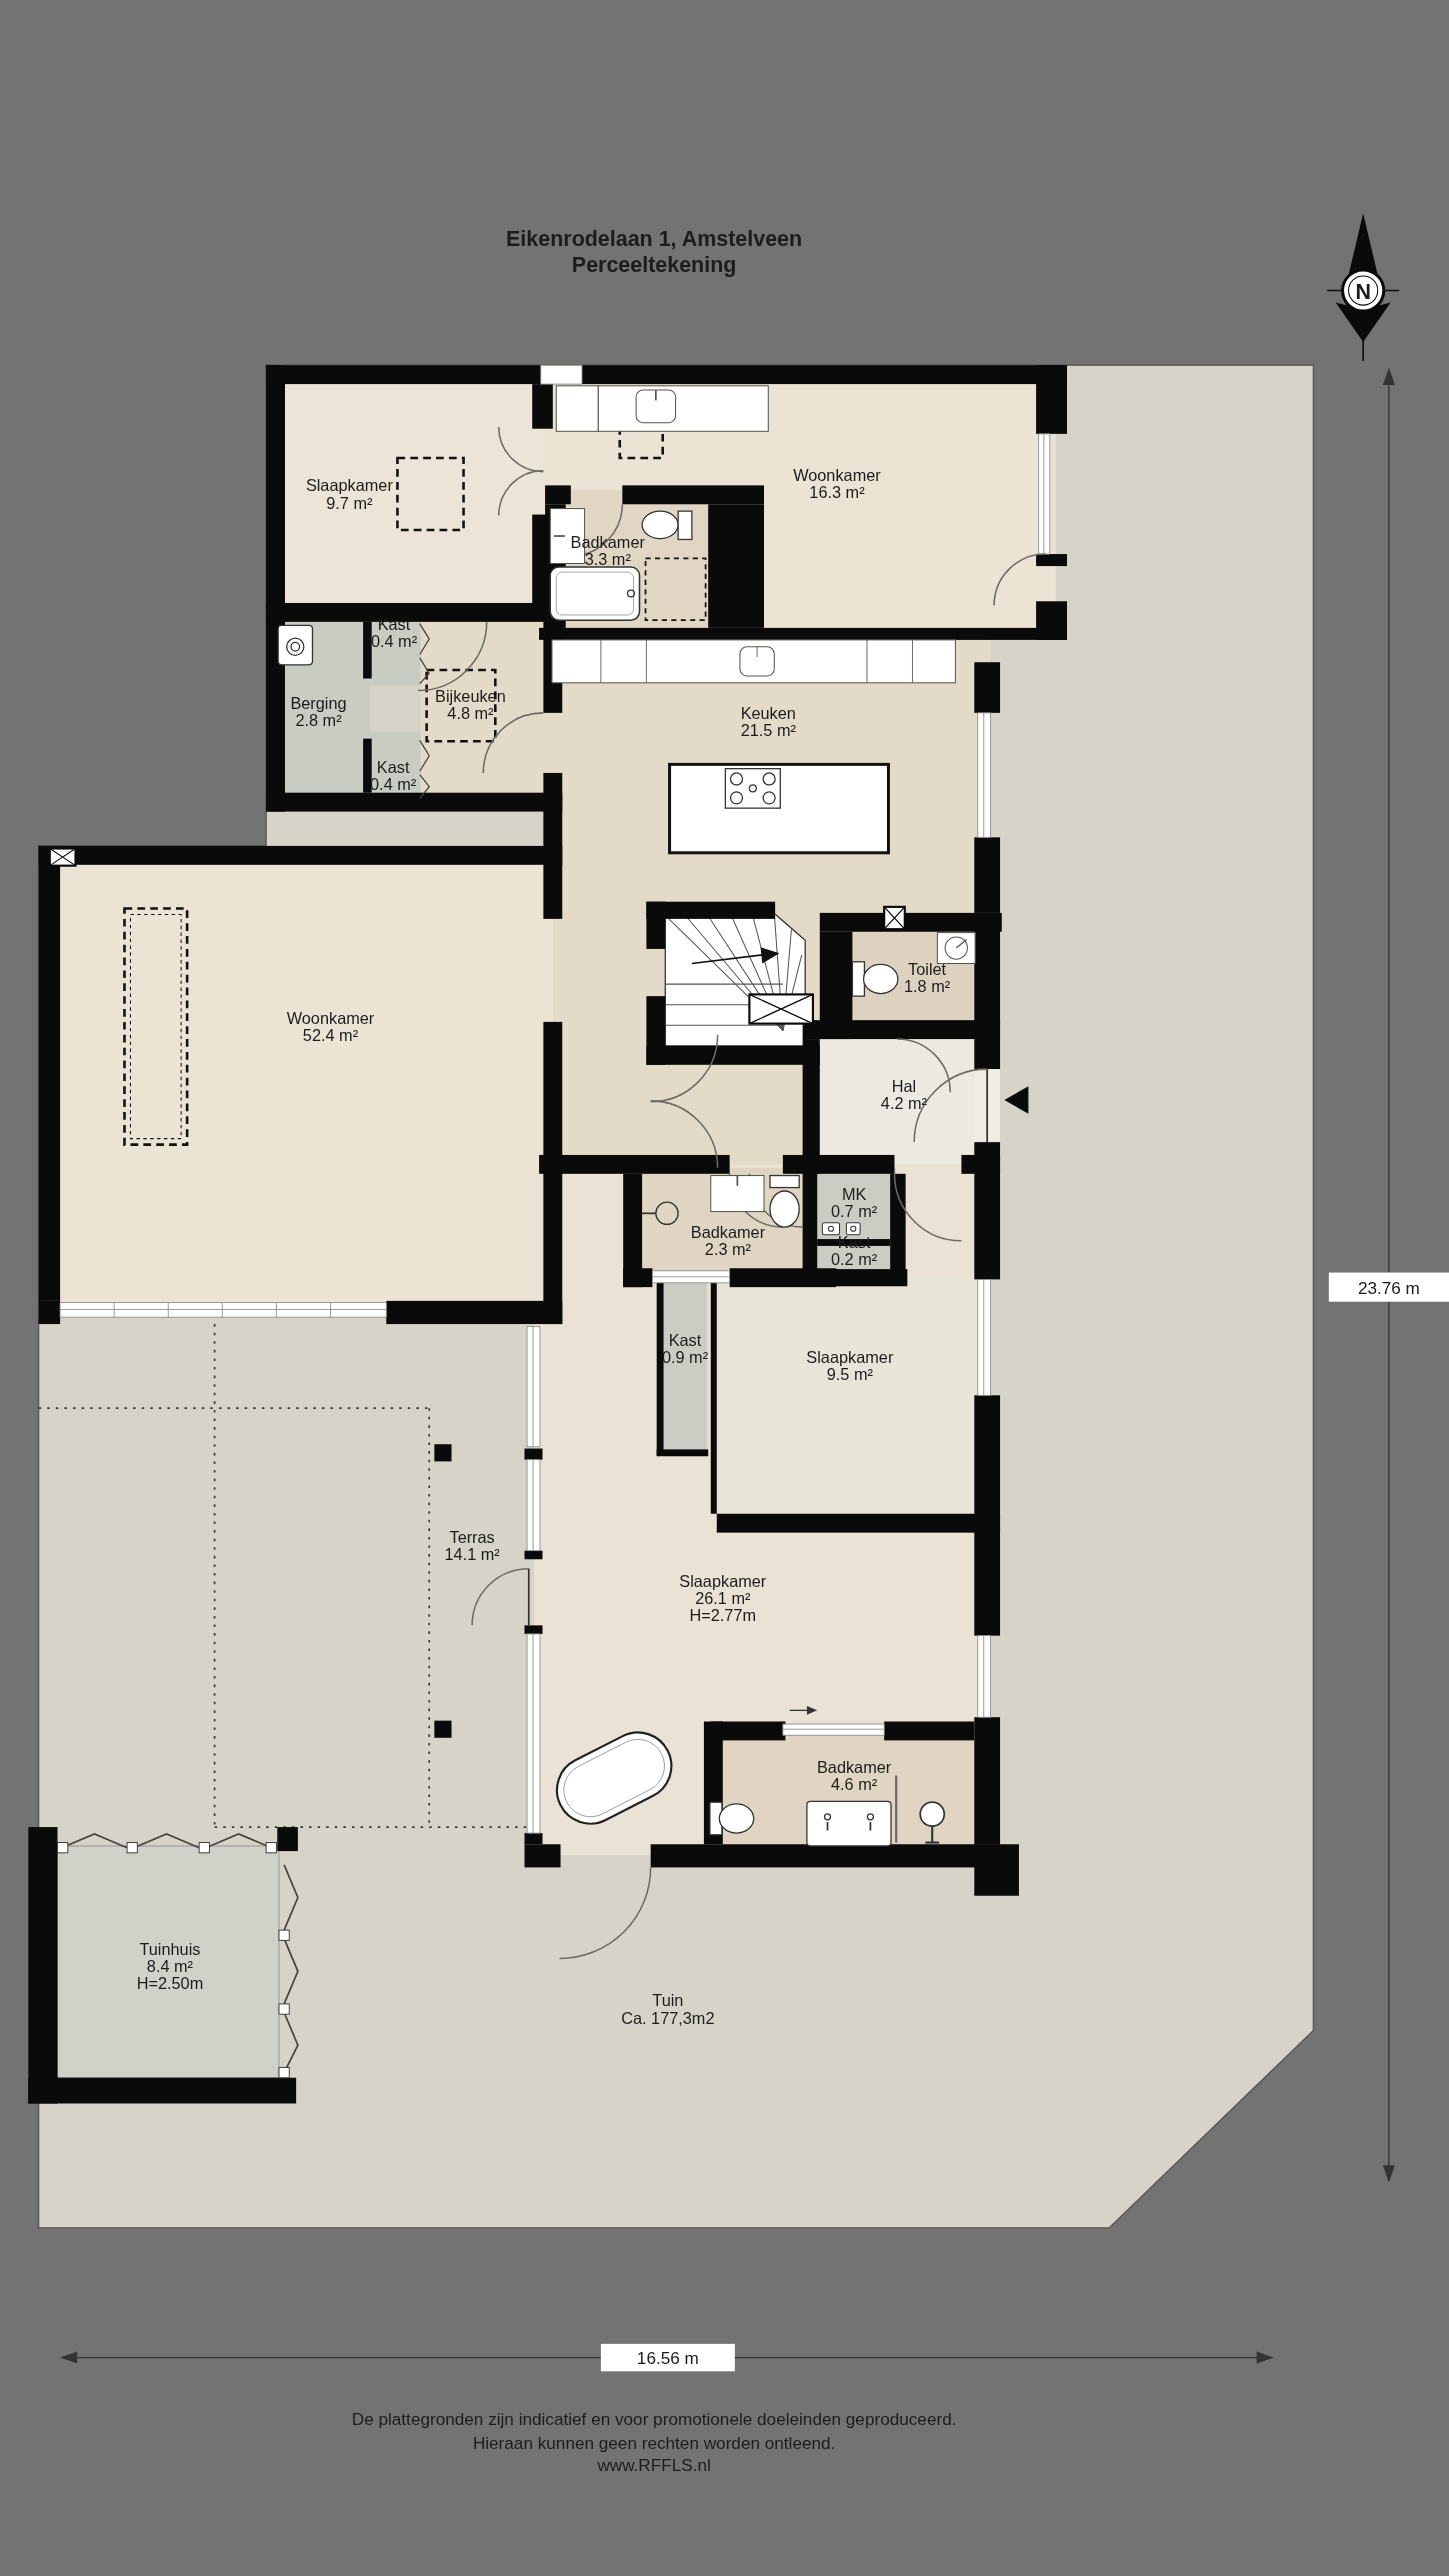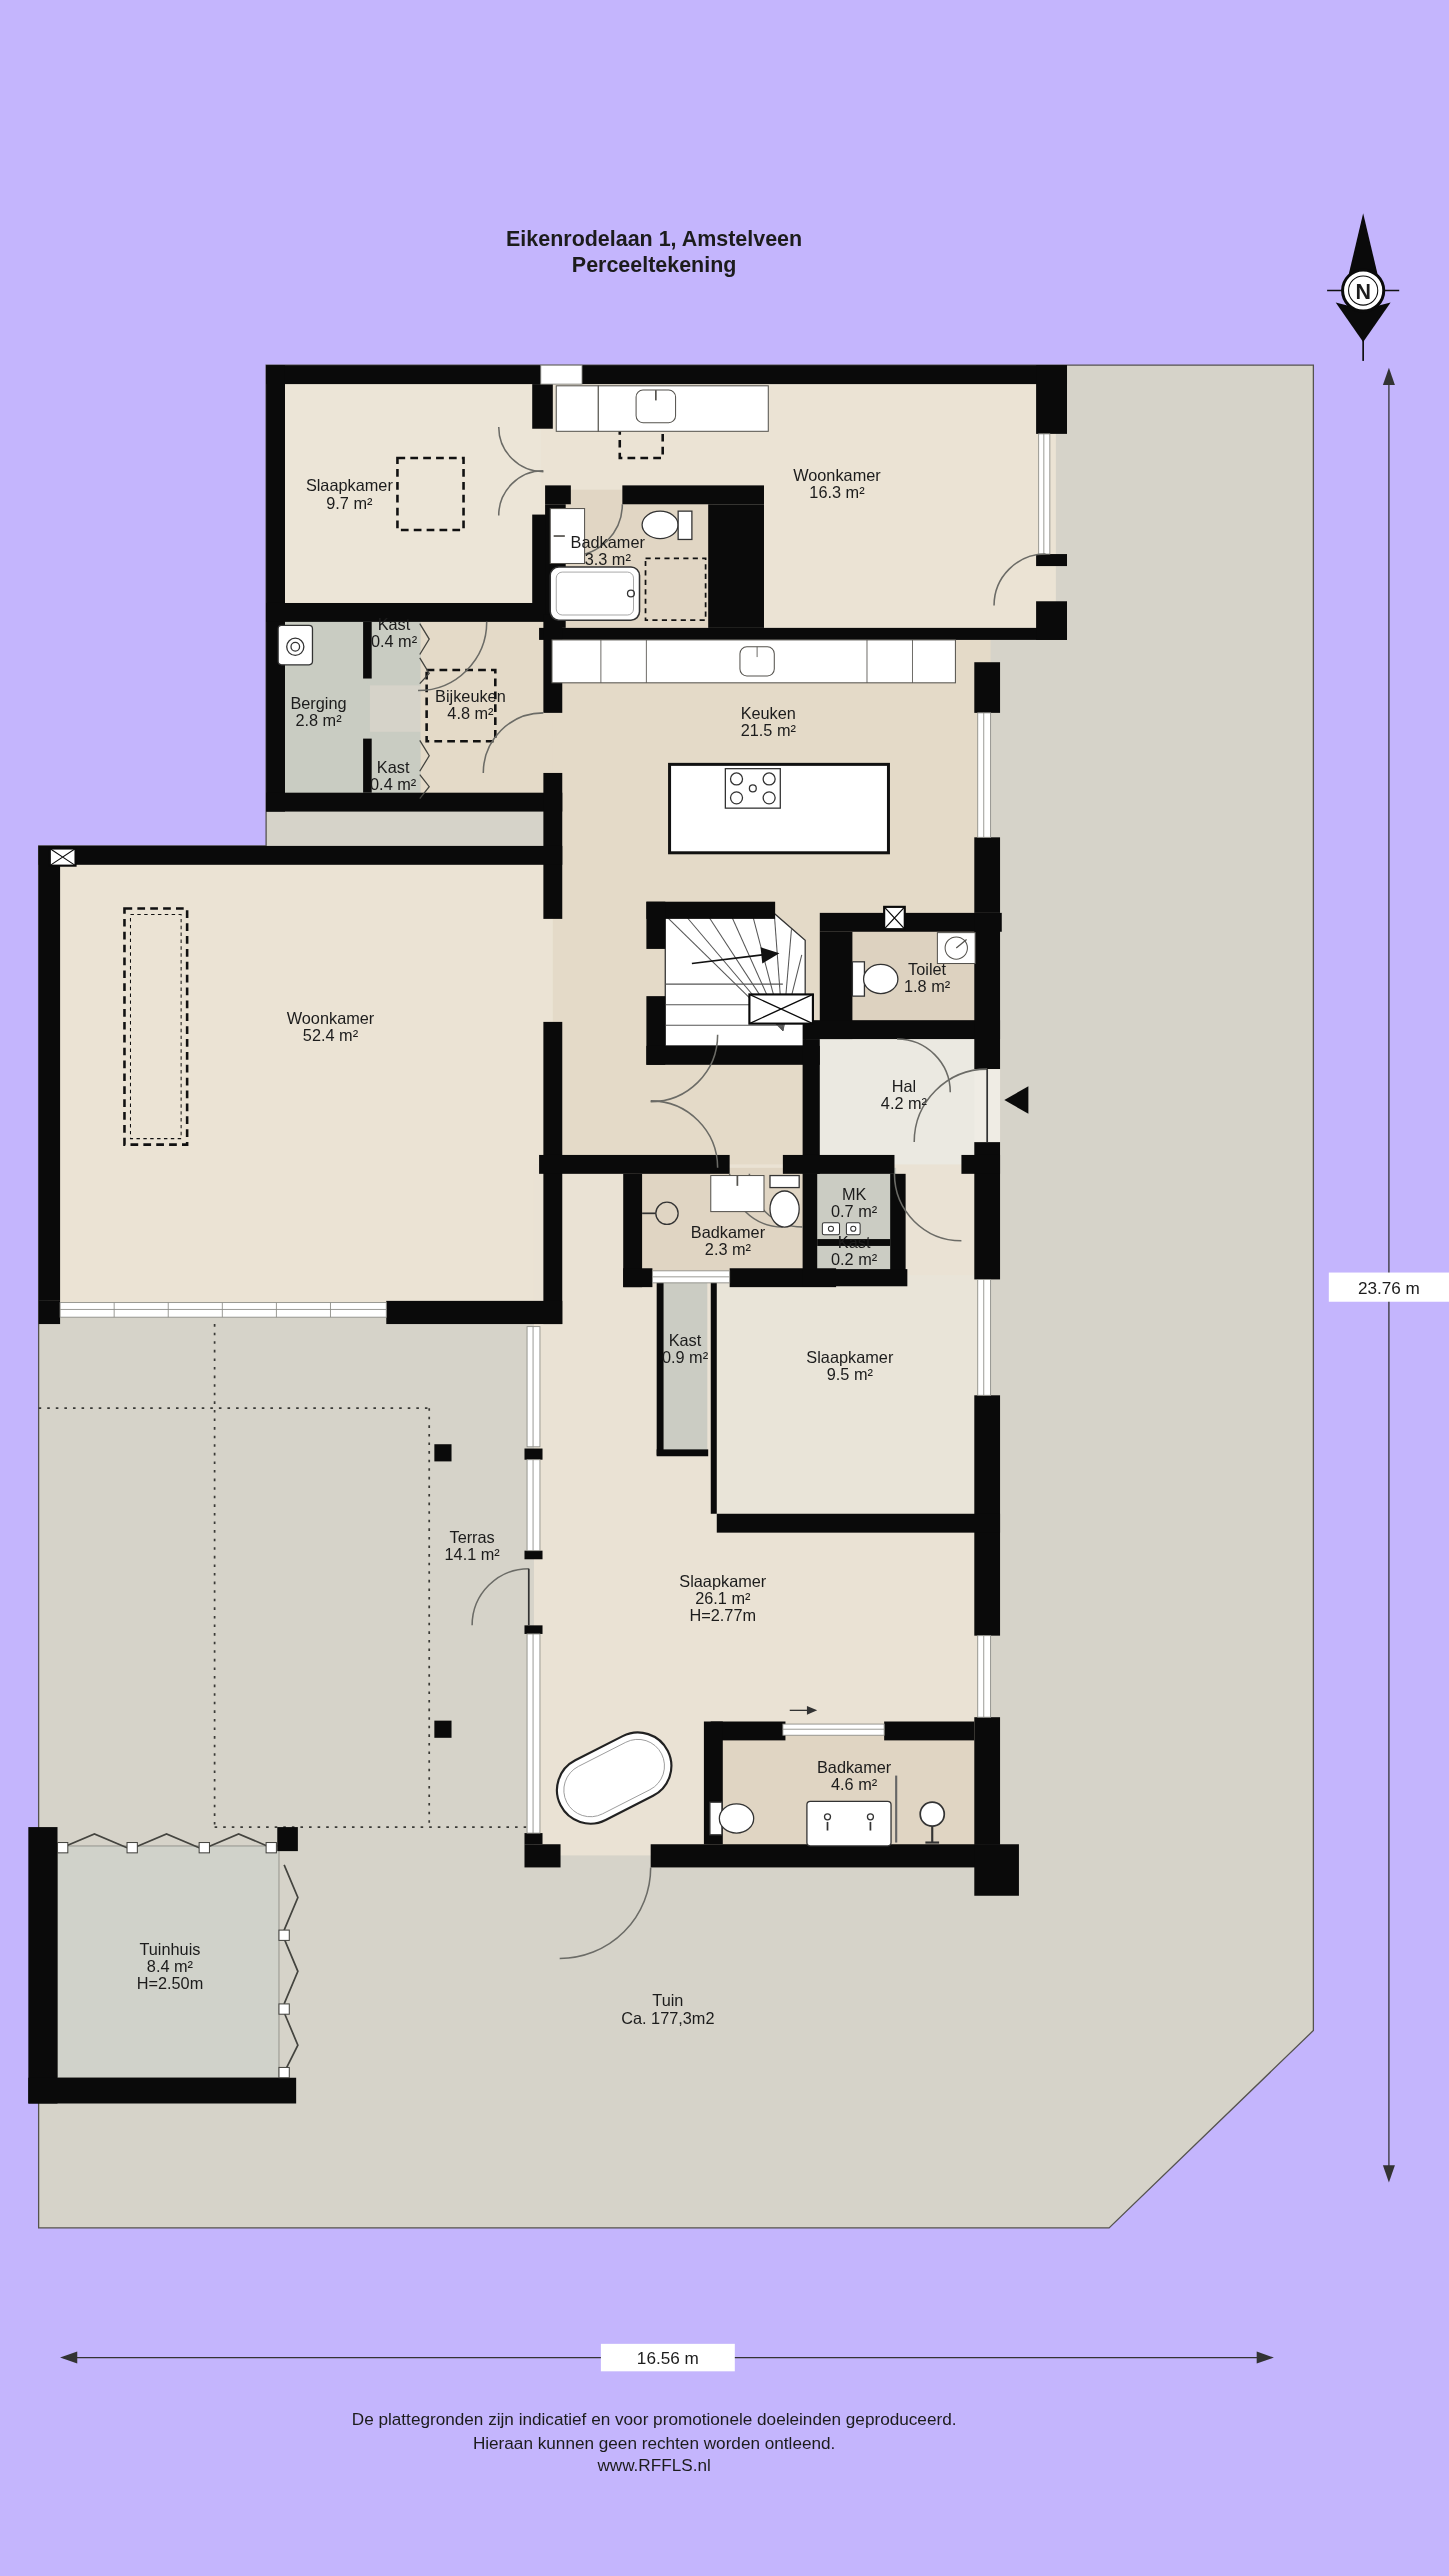--- a/index.html
+++ b/index.html
@@ -1,16 +1,16 @@
 <!DOCTYPE html>
 <html style="font-size:13.7px"><head>
 <meta charset="utf-8">
 <style>
   html,body{margin:0;padding:0;background:#fff;}
-  #canvas{position:relative;width:1449px;height:2576px;margin:0 auto;background:#c4b5fd;
+  #canvas{position:relative;width:1449px;height:2576px;margin:0 auto;background:#737373;
           font-family:"Liberation Sans",sans-serif;}
   svg{position:absolute;left:0;top:0;}
   text{fill:#1c1c1c;}
   .title-line{font-size:25px;font-weight:bold;}
   .room-name,.room-area,.room-extra{font-size:19px;}
   .dim-label{font-size:20px;}
   .footer-line{font-size:20px;}
   .compass-n{font-size:25px;font-weight:bold;}
 </style>
 </head>

